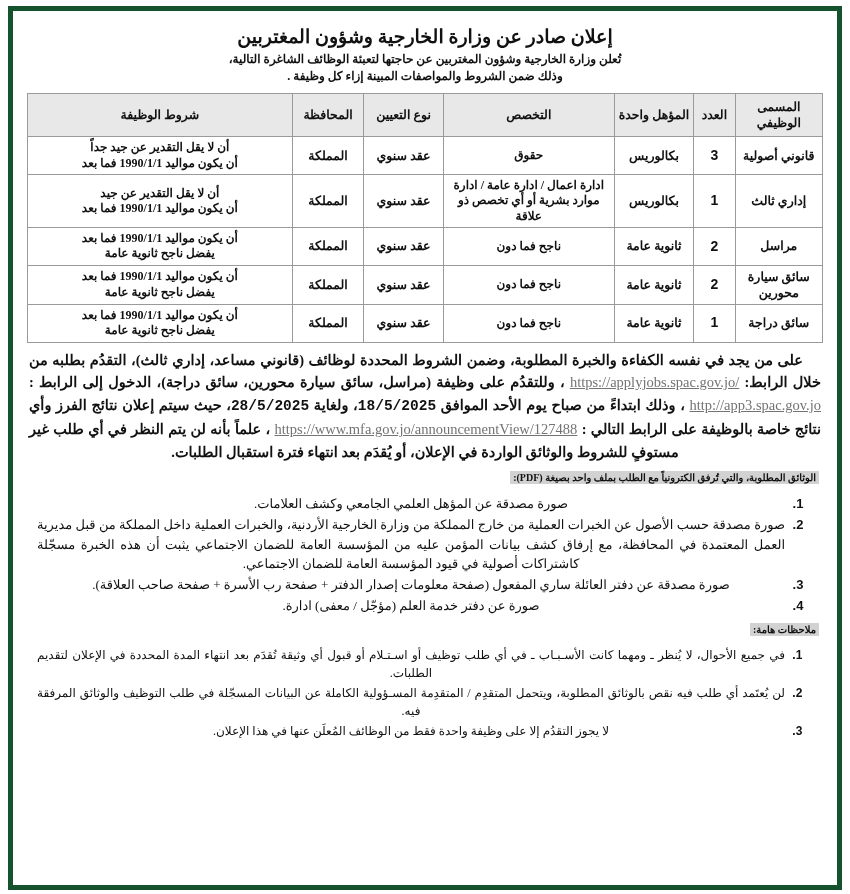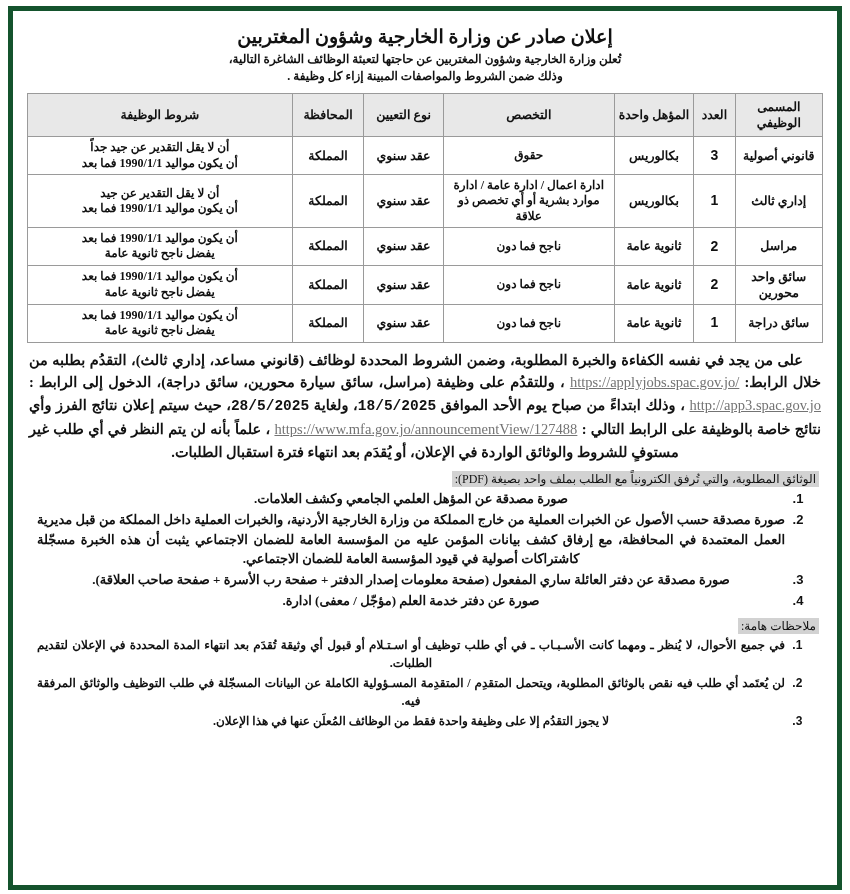--- a/index.html
+++ b/index.html
@@ -93,40 +93,40 @@
   }
   .para .num {
     font-family: Liberation Mono, monospace;
     direction: ltr;
     unicode-bidi: embed;
     margin-top: 19px;
   }
 
   
   .section-head {
-    font-size: 12px;
-    font-weight: normal;
+    font-size: 10px;
+    font-weight: bold;
     margin: 8px 0 2px 0;
     text-align: center;
   }
   .section-head .hl {
     background: #d2d2d2;
     padding: 1px 3px;
   }
   .section-head.right-align {
     text-align: right;
     padding-right: 4px;
   }
 
   
   ol.numlist {
-    margin: 2px 0 2px 0;
+    margin: 11px 0 2px 0;
     padding: 0 34px 0 10px;
     font-size: 13px;
-    font-weight: bold;
+    font-weight: normal;
     line-height: 1.52;
   }
   ol.numlist > li {
     margin-bottom: 1px;
     text-align: justify;
     text-align-last: center;
     padding-right: 4px;
   }
   ol.numlist > li::marker {
     font-family: "Liberation Sans", sans-serif;
@@ -192,21 +192,21 @@
           <tr>
             <td class="cell-title">مراسل</td>
             <td class="cell-num">2</td>
             <td class="cell-qual">ثانوية عامة</td>
             <td class="cell-spec">ناجح فما دون</td>
             <td class="cell-type">عقد سنوي</td>
             <td class="cell-gov">المملكة</td>
             <td class="cell-cond">أن يكون مواليد 1990/1/1 فما بعد<br>يفضل ناجح ثانوية عامة</td>
           </tr>
           <tr>
-            <td class="cell-title">سائق واحد محورين</td>
+            <td class="cell-title">سائق سيارة محورين</td>
             <td class="cell-num">2</td>
             <td class="cell-qual">ثانوية عامة</td>
             <td class="cell-spec">ناجح فما دون</td>
             <td class="cell-type">عقد سنوي</td>
             <td class="cell-gov">المملكة</td>
             <td class="cell-cond">أن يكون مواليد 1990/1/1 فما بعد<br>يفضل ناجح ثانوية عامة</td>
           </tr>
           <tr>
             <td class="cell-title">سائق دراجة</td>
             <td class="cell-num">1</td>

